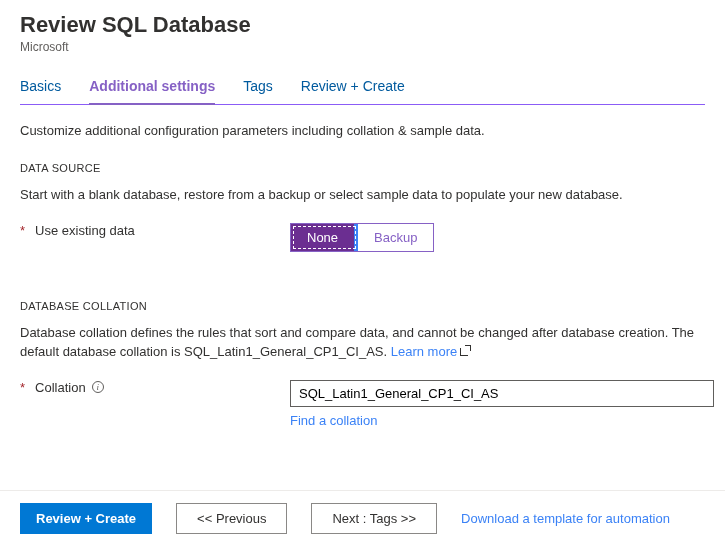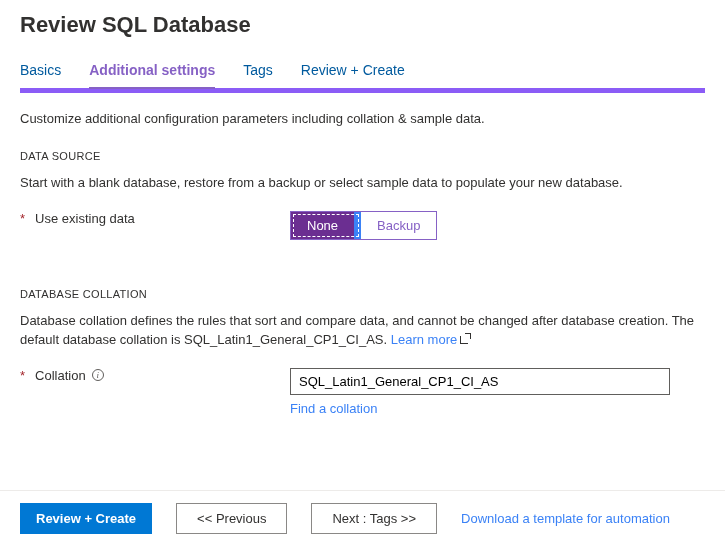--- a/index.html
+++ b/index.html
@@ -12,21 +12,21 @@
       height: 546px;
       position: relative;
       padding: 12px 20px 0 20px;
     }
     .page-title { font-size: 22px; font-weight: 600; color: #323130; }
     .subtitle { font-size: 12px; color: #605e5c; margin-top: 2px; }
     .tabs {
       display: flex;
       gap: 28px;
       margin-top: 24px;
-      border-bottom: 5px solid #8b5cf6;
+      border-bottom: 1px solid #8b5cf6;
     }
     .tab {
       font-size: 14px;
       color: #005a9e;
       padding: 0 0 10px 0;
       cursor: pointer;
       position: relative;
     }
     .tab.active {
       color: #8661c5;
@@ -62,21 +62,21 @@
       font-family: Georgia, serif;
     }
     .seg-group { display: inline-flex; border: 1px solid #8661c5; }
     .seg-btn {
       padding: 6px 16px;
       font-size: 13px;
       background: #fff;
       color: #8661c5;
       cursor: pointer;
       border: none;
-      border-right: 7px solid #3b82f6;
+      border-right: 4px solid #3b82f6;
     }
     .seg-btn:last-child { border-right: none; }
     .seg-btn.active {
       background: #6b2e91;
       color: #fff;
       outline: 1px dashed #fff;
       outline-offset: -3px;
     }
     .link { color: #3b82f6; cursor: pointer; text-decoration: none; }
     .ext-icon {
@@ -96,21 +96,21 @@
     }
     .ext-icon::after {
       content: "";
       position: absolute;
       right: -1px; top: -1px;
       width: 5px; height: 5px;
       border-top: 1px solid #323130;
       border-right: 1px solid #323130;
     }
     .text-input {
-      width: 380px;
+      width: 424px;
       padding: 5px 8px;
       font-size: 13px;
       border: 1px solid #605e5c;
       font-family: inherit;
     }
     .helper-link { display: inline-block; margin-top: 6px; font-size: 13px; }
     .footer {
       position: absolute;
       left: 0; right: 0; bottom: 0;
       border-top: 1px solid #edebe9;
@@ -136,20 +136,21 @@
       font-size: 13px;
       cursor: pointer;
     }
     .footer-link { font-size: 13px; }
   </style>
 </head>
 <body>
 
 <div>
   <div class="page-title">Review SQL Database</div>
+  <div class="subtitle">Microsoft</div>
 </div>
 
 <div class="tabs">
   <div class="tab">Basics</div>
   <div class="tab active">Additional settings</div>
   <div class="tab">Tags</div>
   <div class="tab">Review + Create</div>
 </div>
 
 <p class="intro">Customize additional configuration parameters including collation &amp; sample data.</p>

